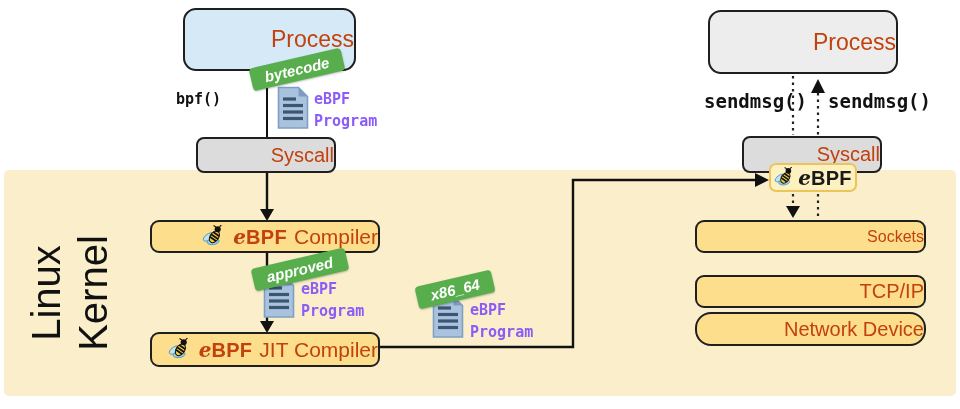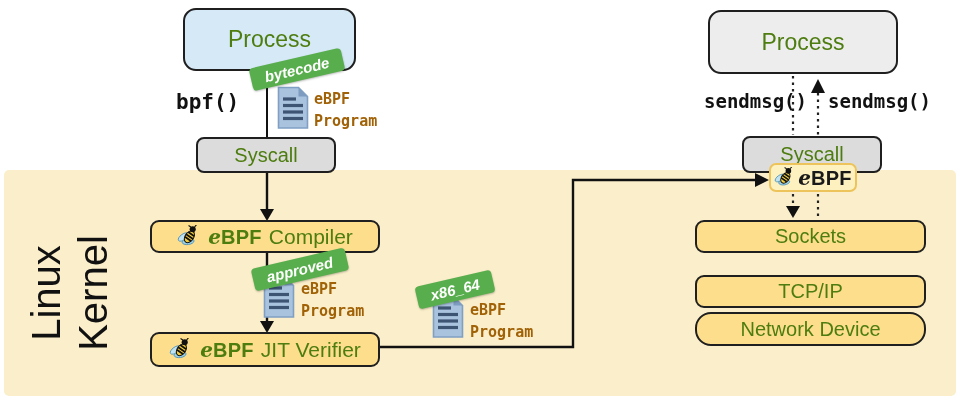--- a/index.html
+++ b/index.html
@@ -8,32 +8,32 @@
     position:relative; width:960px; height:409px;
     font-family:"Liberation Sans", sans-serif; color:#1a1a1a;
     overflow:hidden; background:#fff;
   }
   .kernel-band {
     position:absolute; left:4px; top:170px; width:952px; height:226px;
     background:#FBEFCB; border-radius:5px; z-index:0;
   }
   .connectors { position:absolute; left:0; top:0; z-index:1; }
   .box {
-    position:absolute; display:flex; align-items:center; justify-content:center;
+    position:absolute; display:flex; align-items:center; justify-content:flex-end;
     border:2.2px solid #1f1f1f; border-radius:10px; z-index:2;
-    font-size:21px; font-weight:400; color:#4d7c0f; gap:7px;
+    font-size:21px; font-weight:400; color:#c2410c; gap:7px;
   }
   .proc-left  { left:183px; top:8px;  width:173px; height:63px; background:#D6E9F7; border-radius:13px; font-size:23px; }
   .proc-right { left:708px; top:10px; width:190px; height:64px; background:#EDEDED; border-radius:13px; font-size:23px; }
   .sys-left   { left:196px; top:137px; width:140px; height:36px; background:#DCDCDC; border-radius:8px; font-size:20px; }
   .sys-right  { left:742px; top:136px; width:140px; height:37px; background:#DCDCDC; border-radius:8px; font-size:20px; }
   .yellow { background:#FCDE8D; border-radius:9px; }
   .verifier { left:150px; top:220px; width:230px; height:33px; }
   .jit      { left:150px; top:332px; width:230px; height:35px; }
-  .sockets  { left:695px; top:220px; width:231px; height:33px; font-size:20px; }
+  .sockets  { left:695px; top:220px; width:231px; height:33px; font-size:16px; }
   .tcpip    { left:695px; top:275px; width:231px; height:33px; font-size:20px; }
   .netdev   { left:695px; top:312px; width:231px; height:34px; font-size:20px;border-radius:16px; }
   .ebpf-badge {
     position:absolute; left:769px; top:163px; width:88px; height:29px;
     background:#FDF1C0; border:2px solid #ECC45B; border-radius:7px;
     display:flex; align-items:center; justify-content:center; gap:2px; z-index:3;
   }
   .logo { display:inline-flex; align-items:baseline; }
   .logo-e   { font-family:"DejaVu Serif", serif; font-style:italic; font-weight:700; font-size:20px; line-height:1; }
   .logo-bpf { font-weight:800; font-size:20px; line-height:1; letter-spacing:.3px; }
@@ -47,21 +47,21 @@
     font-family:"Liberation Sans", sans-serif;
     padding:3px 14px; border-radius:4px; transform:rotate(-13deg);
     box-shadow:0 1px 2px rgba(0,0,0,.25); white-space:nowrap;
   }
   .rib-bytecode { left:250px; top:58px; }
   .rib-approved { left:252px; top:258px; }
   .rib-x86     { left:416px; top:278px; }
   .doc { position:absolute; z-index:3; }
   .prog-label {
     position:absolute; z-index:3; font-family:"DejaVu Sans Mono", monospace;
-    font-weight:700; font-size:15px; line-height:22px; color:#a16207; white-space:pre-line;
+    font-weight:700; font-size:15px; line-height:22px; color:#8b5cf6; white-space:pre-line;
   }
   .kernel-label {
     position:absolute; left:-27px; top:243px; width:200px; height:100px;
     transform:rotate(-90deg); z-index:2; text-align:center;
     font-size:40px; line-height:47px; color:#111; font-weight:400;
   }
   .bee { flex:0 0 auto; }
 </style>
 </head>
 <body>
@@ -95,21 +95,21 @@
 
     <line x1="793" y1="194" x2="793" y2="207" stroke="#222" stroke-width="2.2" stroke-dasharray="2.5 4"></line>
     <polygon points="786,206 800,206 793,218" fill="#111"></polygon>
     <line x1="818" y1="194" x2="818" y2="219" stroke="#222" stroke-width="2.2" stroke-dasharray="2.5 4"></line>
   </svg>
 
   <div class="box proc-left">
     <span>Process</span>
   </div>
 
-  <div class="mono" style="left:176px; top:90px; font-size:21px;">bpf()</div>
+  <div class="mono" style="left:176px; top:90px; font-size:15px;">bpf()</div>
 
   <div class="box sys-left">
     <span>Syscall</span>
   </div>
 
   <div class="box yellow verifier">
     <svg class="bee" width="24" height="24" viewBox="0 0 26 26">
       <ellipse cx="7" cy="13" rx="6.5" ry="3.2" fill="#BFE3F2" stroke="#4E8FB0" stroke-width="0.9" transform="rotate(-35 7 13)"></ellipse>
       <ellipse cx="12" cy="18" rx="6.5" ry="3.2" fill="#9ACFE8" stroke="#4E8FB0" stroke-width="0.9" transform="rotate(-8 12 18)"></ellipse>
       <g transform="rotate(35 14 12)">
@@ -134,21 +134,21 @@
         <ellipse cx="14" cy="13" rx="4.6" ry="7" fill="#F3CD3A" stroke="#111" stroke-width="1.1"></ellipse>
         <path d="M10 9.5 h8 M9.4 12.7 h9.2 M10 15.8 h8" stroke="#111" stroke-width="1.9"></path>
       </g>
       <circle cx="17" cy="4.6" r="3.3" fill="#111"></circle>
       <path d="M15 2.2 L12.5 .6 M19 2 L21 0" stroke="#111" stroke-width="1.2" fill="none"></path>
     </svg>
     <span class="logo">
         <span class="logo-e">e</span>
         <span class="logo-bpf">BPF</span>
       </span>
-    <span>JIT Verifier</span>
+    <span>JIT Compiler</span>
   </div>
 
   <div class="ribbon rib-bytecode">bytecode</div>
   <div class="ribbon rib-approved">approved</div>
   <div class="ribbon rib-x86">x86_64</div>
 
   <svg class="doc" style="left:277px; top:86px;" width="32" height="44" viewBox="0 0 32 44">
     <path d="M1.5 1.5 h20 l9 9 v31.5 h-29 z" fill="#A9C2DE" stroke="#7FA0C4" stroke-width="1.6"></path>
     <path d="M21.5 1.5 l9 9 h-9 z" fill="#7E9CC0"></path>
     <g stroke="#3D5473" stroke-width="3.2">

